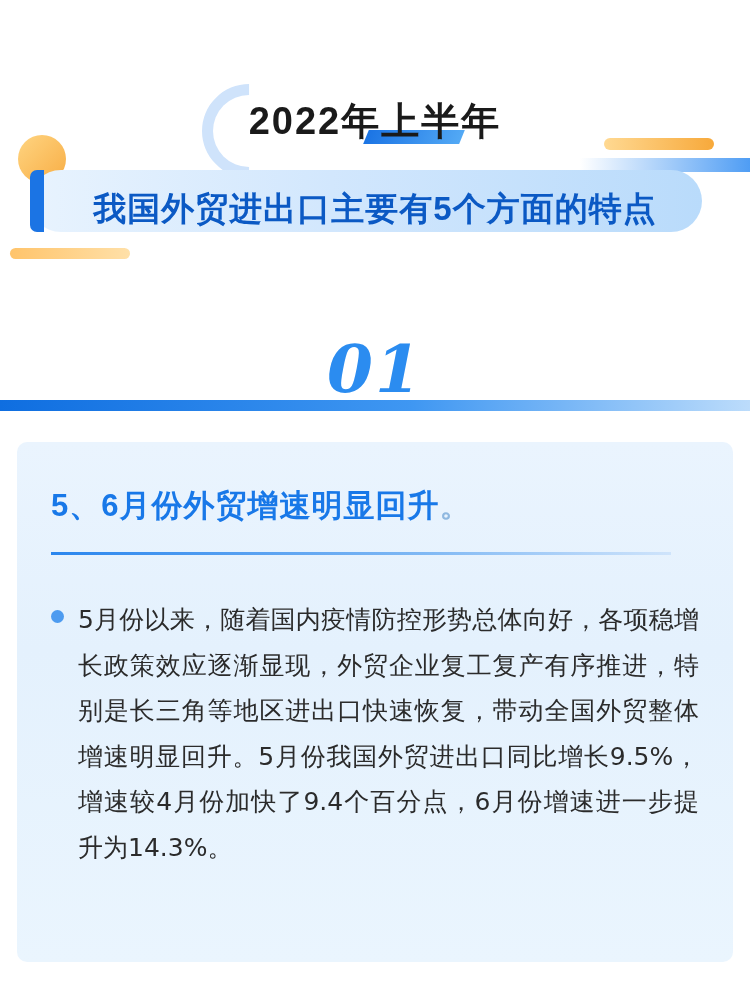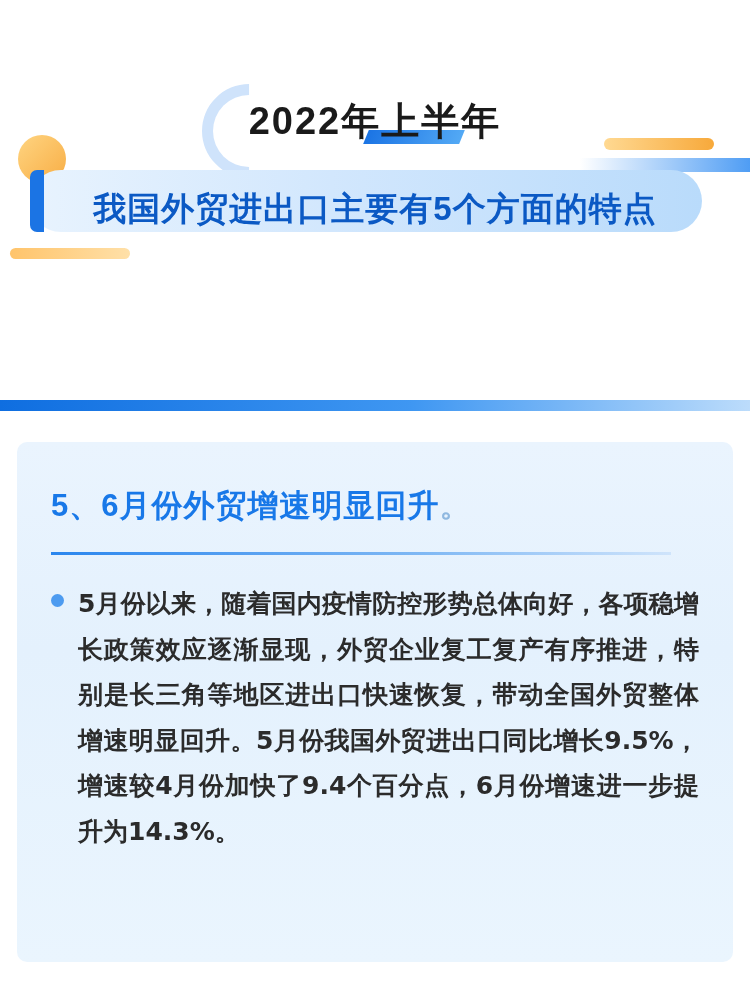--- a/index.html
+++ b/index.html
@@ -177,22 +177,21 @@
   }
   .card-divider {
     margin-top: 26px;
     width: 620px;
     height: 3px;
     background: linear-gradient(90deg, #2a86ee 0%, #7fb8f4 60%, #cfe4fb 100%);
   }
 
   .para {
     display: flex;
-    margin-top: 26px;
-    font-weight: bold;
+    margin-top: 42px;
   }
   .bullet {
     flex: 0 0 auto;
     width: 13px;
     height: 13px;
     border-radius: 50%;
     background: #4d9bf0;
     margin-top: 13px;
     margin-right: 14px;
   }
@@ -217,20 +216,21 @@
   <div class="deco-pill"></div>
   <div class="deco-pill-cap"></div>
   <div class="deco-orange-bar"></div>
 
   <div class="title-line1">2022年上半年</div>
   <div class="title-line2">我国外贸进出口主要有5个方面的特点</div>
 </div>
 
 <div class="num-band">
   <div class="num-rule"></div>
+  <div class="num-text">01</div>
 </div>
 
 <div class="card">
   <div class="card-heading">
     <span>5、6月份外贸增速明显回升</span><span class="tail">。</span>
   </div>
   <div class="card-divider"></div>
 
   <div class="para">
     <span class="bullet"></span>

